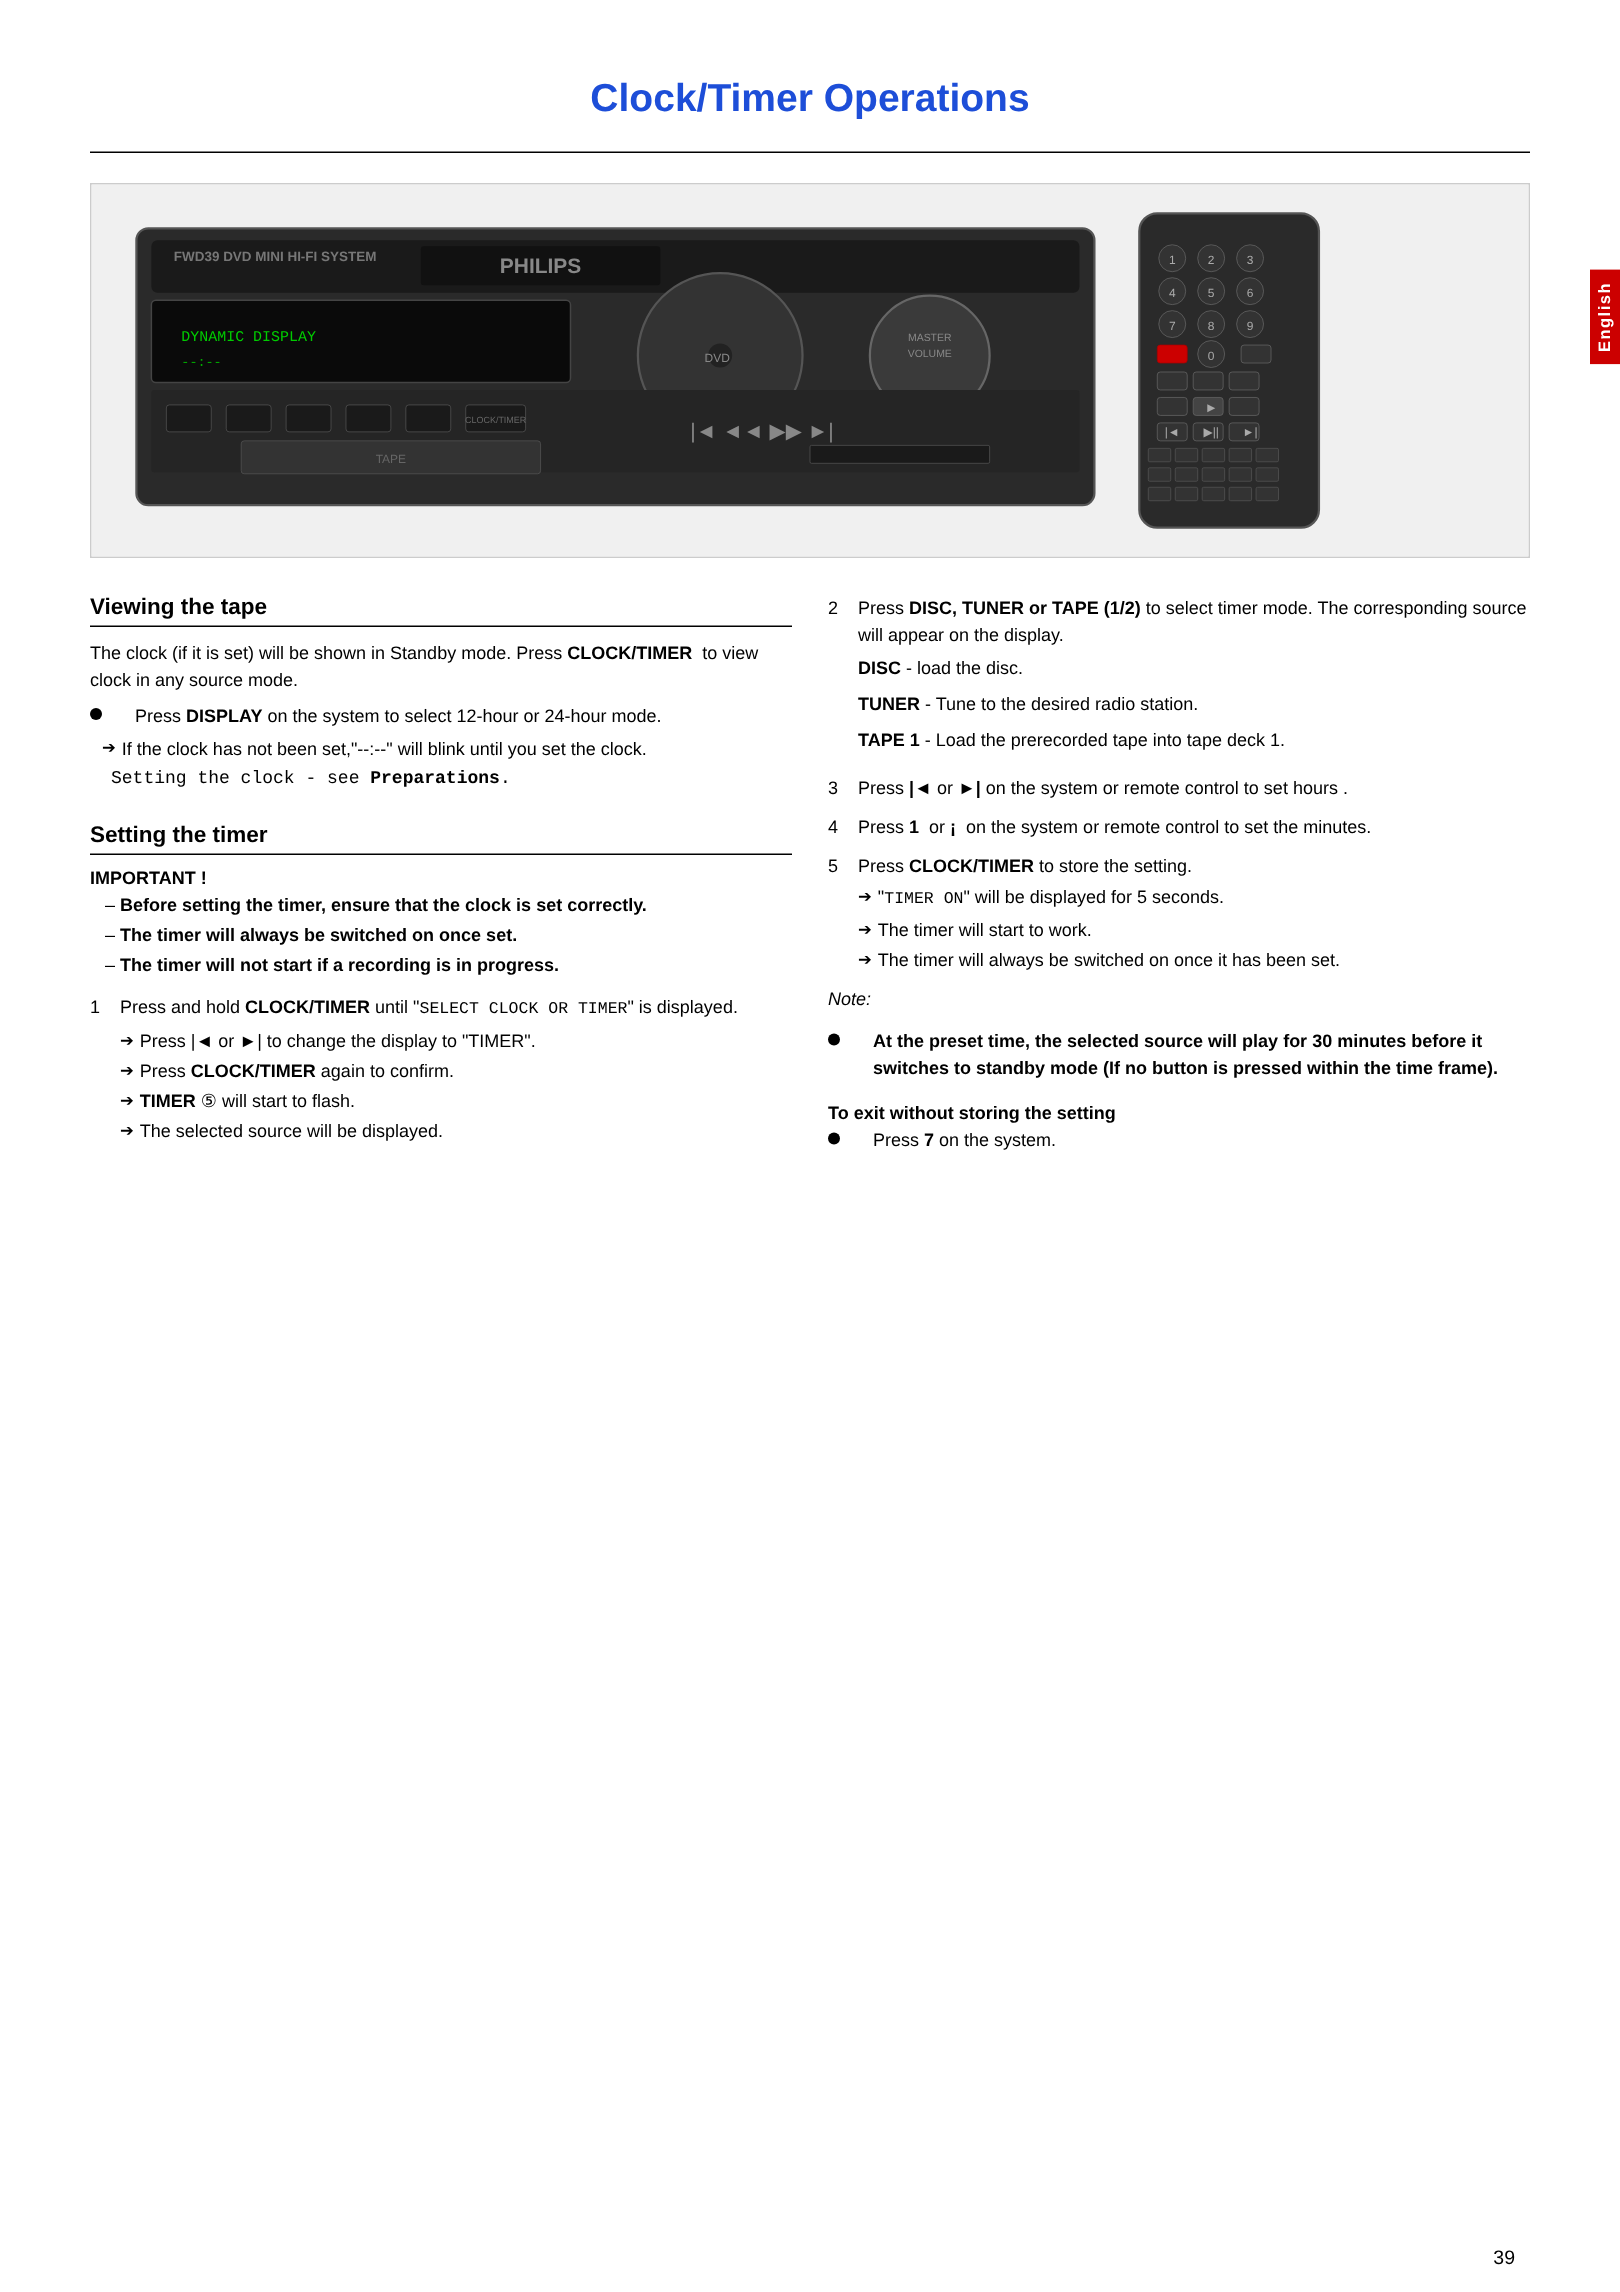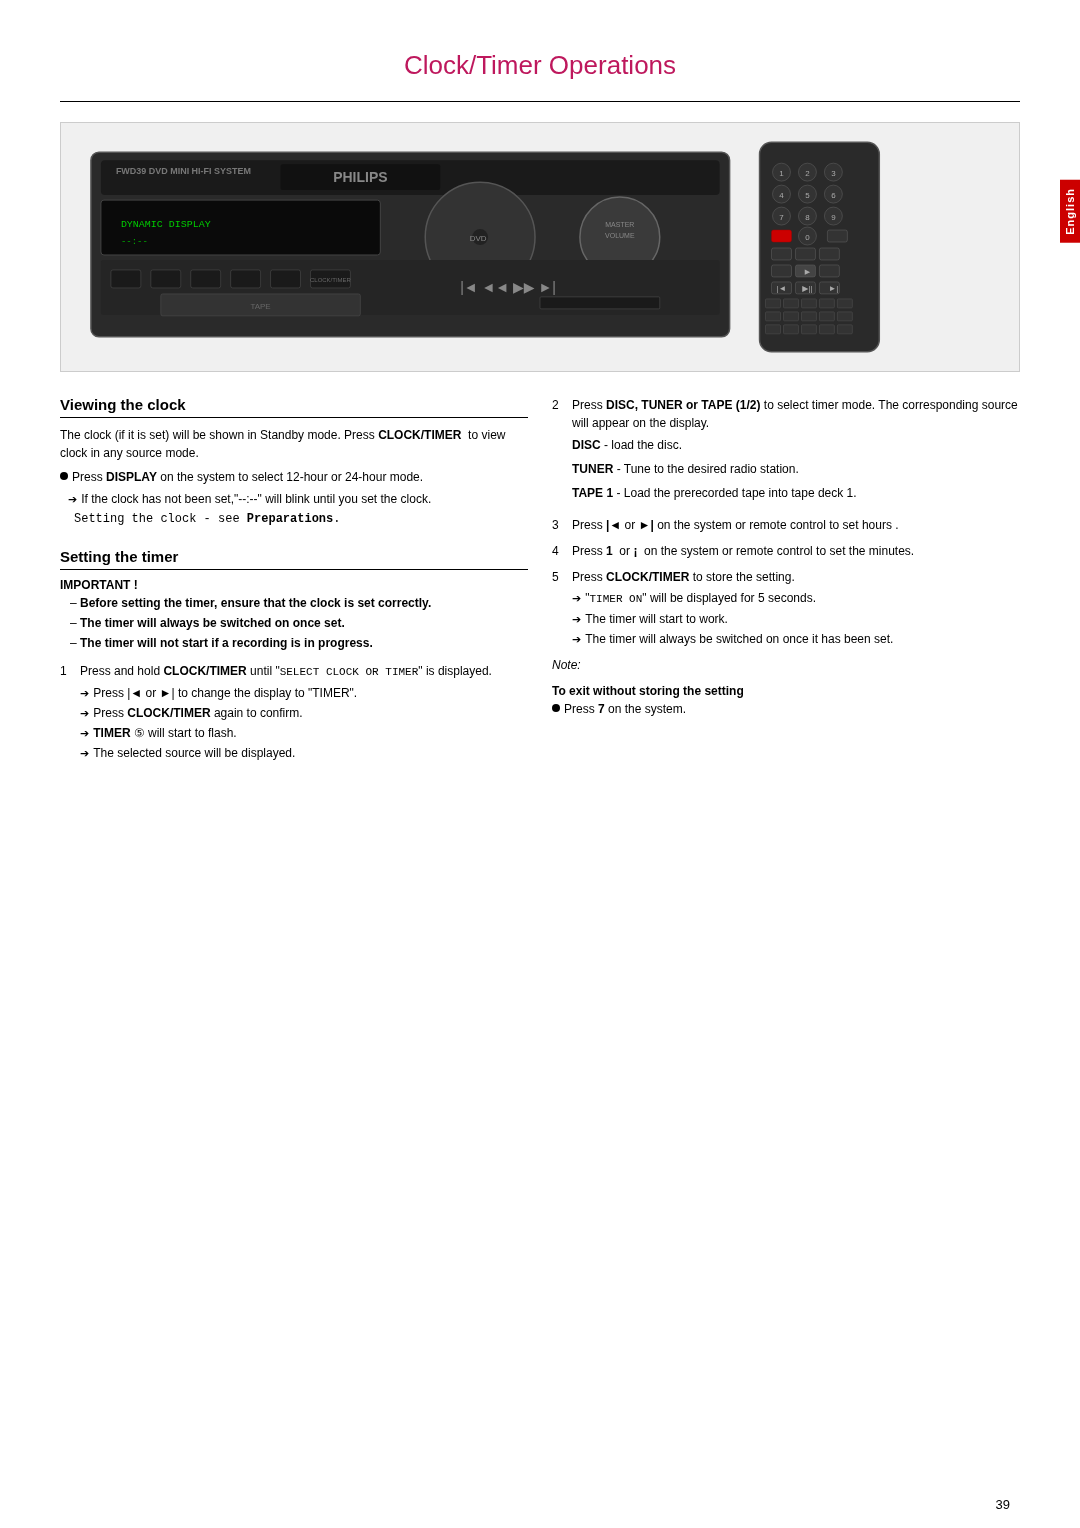--- a/index.html
+++ b/index.html
@@ -40,22 +40,22 @@
 
     
     .page-title-area {
       text-align: center;
       padding: 10px 60px 20px 60px;
       border-bottom: 1px solid #000;
       margin: 0 60px 20px 60px;
     }
     .page-title {
       font-size: 26px;
-      font-weight: normal;
-      color: #be185d;
+      font-weight: bold;
+      color: #1d4ed8;
     }
 
     
     .device-image-area {
       margin: 0 60px 24px 60px;
       border: 1px solid #ccc;
       background: #fff;
       display: flex;
       justify-content: center;
       align-items: center;
@@ -109,21 +109,21 @@
       line-height: 1.5;
       margin-bottom: 6px;
     }
 
     .para b, .para strong {
       font-weight: bold;
     }
 
     .bullet-item {
       display: flex;
-      gap: 4px;
+      gap: 22px;
       margin-bottom: 4px;
       font-size: 12px;
       line-height: 1.5;
     }
 
     .bullet-dot {
       width: 8px;
       height: 8px;
       background: #000;
       border-radius: 50%;
@@ -336,21 +336,21 @@
         <rect x="778" y="193" width="15" height="9" rx="1" fill="#333" stroke="#555" stroke-width="0.5"></rect>
       </svg>
     </div>
   </div>
 
   <div class="content-area">
 
     <div class="col-left">
 
       <div class="viewing-section section-block">
-        <div class="section-heading">Viewing the clock</div>
+        <div class="section-heading">Viewing the tape</div>
         <p class="para">
           The clock (if it is set) will be shown in Standby mode. Press <strong>CLOCK/TIMER</strong>&nbsp; to view clock in any source mode.
         </p>
         <div class="bullet-item">
           <div class="bullet-dot"></div>
           <div>
             Press <strong>DISPLAY</strong> on the system to select 12-hour or 24-hour mode.
           </div>
         </div>
         <div class="arrow-item">
@@ -441,20 +441,26 @@
             <span class="arrow-sym">➔</span>
             <span>The timer will always be switched on once it has been set.</span>
           </div>
         </div>
       </div>
 
       <div style="margin-bottom:12px;">
         <div class="note-label"><em>Note:</em></div>
       </div>
 
+      <div class="bullet-item" style="margin-bottom:14px;">
+        <div class="bullet-dot"></div>
+        <div>
+          <strong>At the preset time, the selected source will play for 30 minutes before it switches to standby mode (If no button is pressed within the time frame).</strong>
+        </div>
+      </div>
 
       <div>
         <div class="sub-heading">To exit without storing the setting</div>
         <div class="bullet-item">
           <div class="bullet-dot"></div>
           <div>Press <strong>7</strong> on the system.</div>
         </div>
       </div>
 
     </div>

